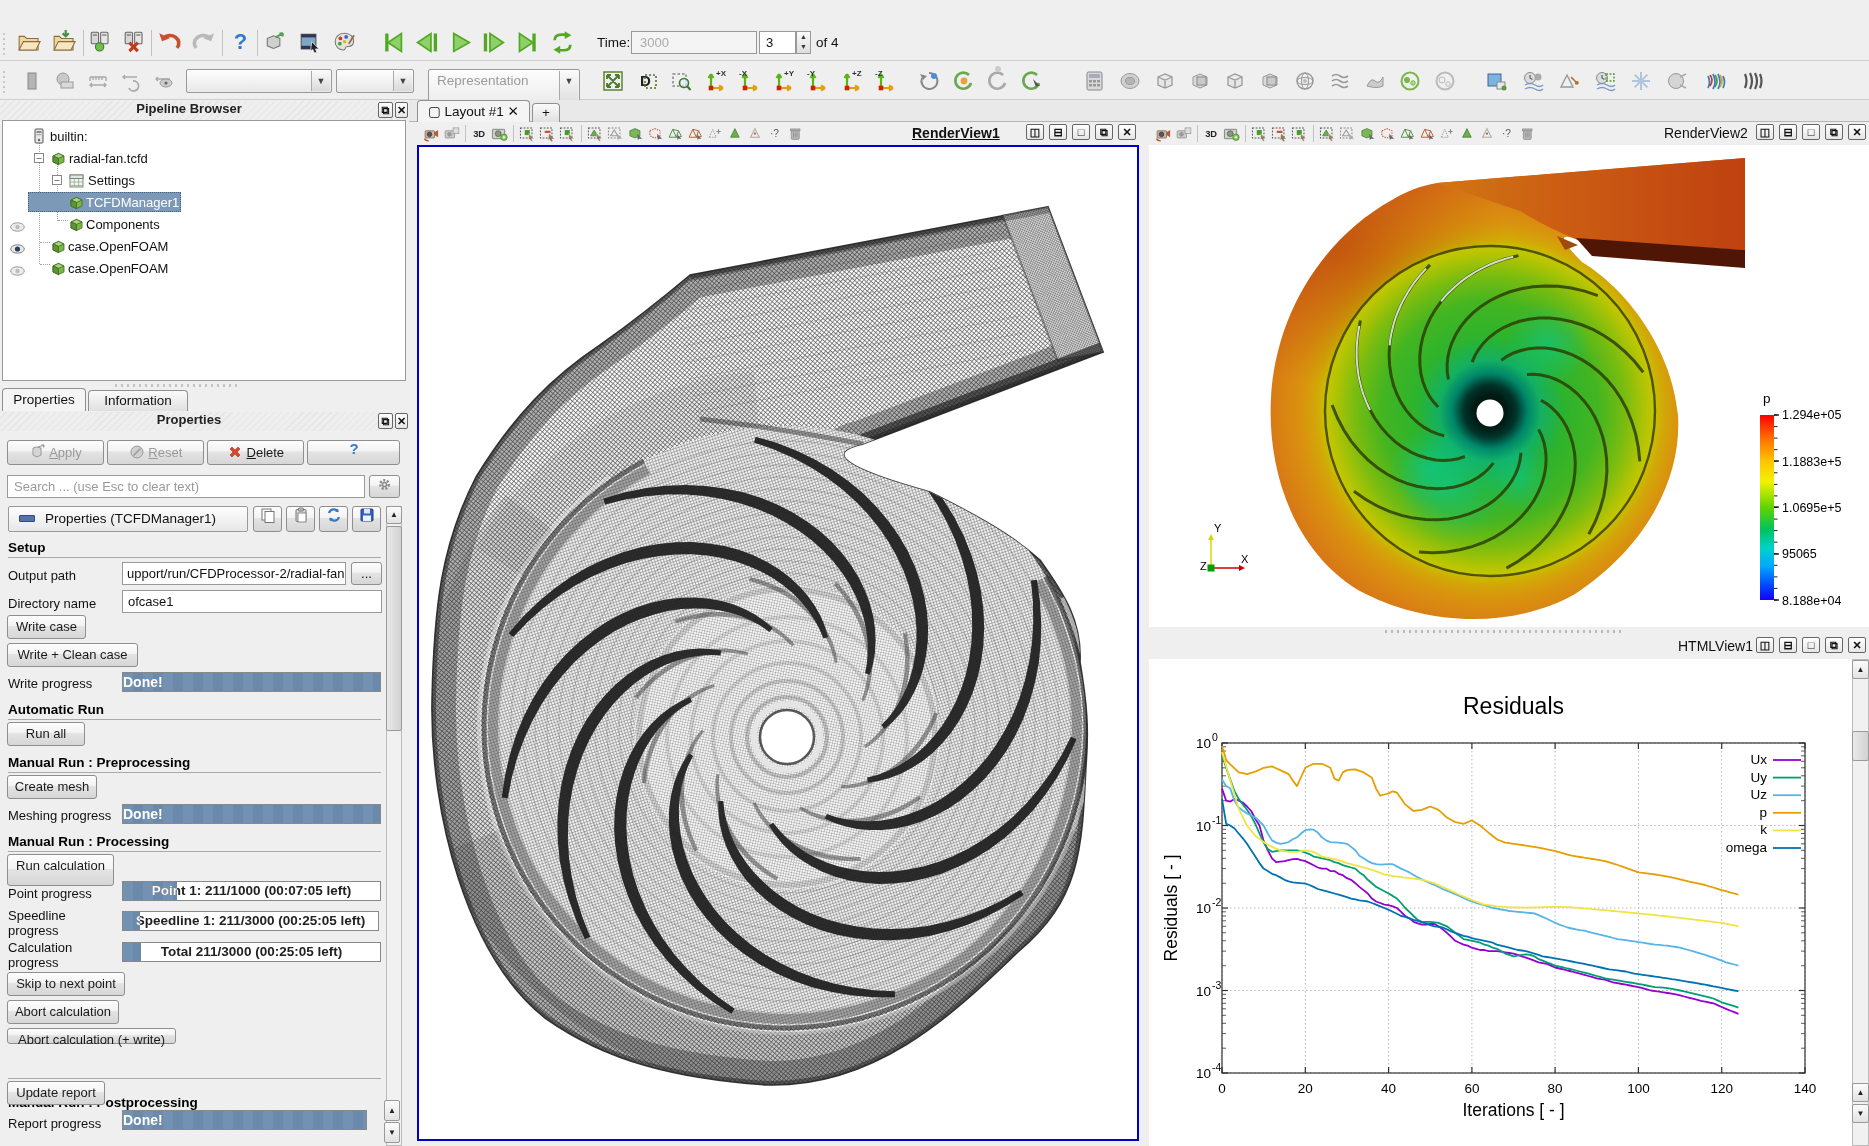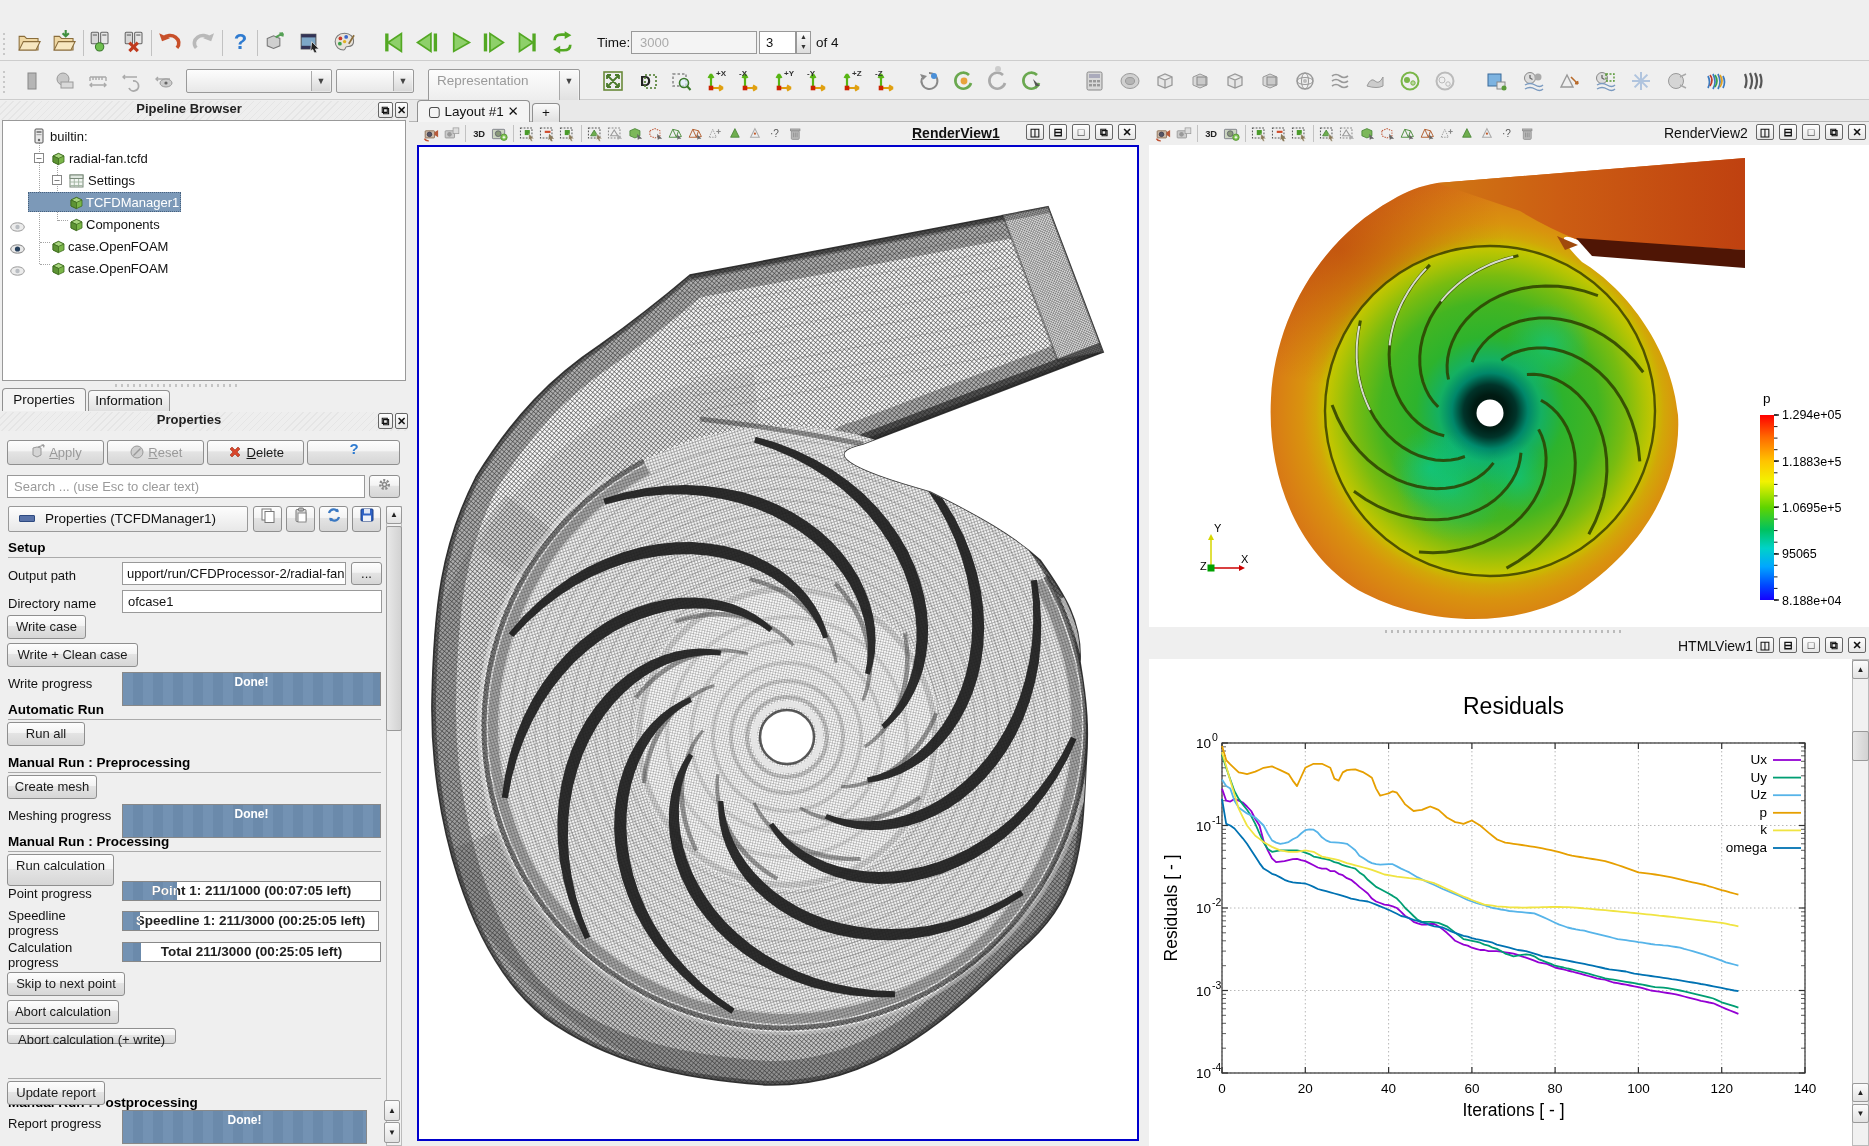--- a/index.html
+++ b/index.html
@@ -30,23 +30,23 @@
   .combo .arr { position:absolute; right:1px; top:1px; bottom:1px; width:19px;
     background:linear-gradient(#fafafa,#d9d9d9); border-left:1px solid #aaa;
     color:#444; font-size:9px; text-align:center; line-height:20px; }
   .input { position:absolute; background:#fff; border:1px solid #999; font-size:13px; }
   .titlebar { position:absolute; height:19px;
     background:repeating-linear-gradient(135deg,#eeeeee 0 4px,#e5e5e5 4px 5px);
     font-size:13px; font-weight:bold; text-align:center; color:#222; }
   .wbtn { position:absolute; width:18px; height:16px; border:1px solid #666;
     border-radius:2px; background:linear-gradient(#fefefe,#e6e6e6);
     font-size:11px; line-height:14px; text-align:center; color:#111; font-weight:bold; }
-  .progress { position:absolute; height:34px; border:1px solid #888;
+  .progress { position:absolute; height:20px; border:1px solid #888;
     background:repeating-linear-gradient(90deg,#7392b3 0 10px,#6b8aab 10px 20px);
-    color:#fff; font-weight:bold; font-size:12px; text-align:center; line-height:19px; }
+    color:#fff; font-weight:bold; font-size:14px; line-height:19px; }
   .heading { position:absolute; font-weight:bold; font-size:13.5px; color:#000; }
   .hrule { position:absolute; height:1px; background:#aaa; }
   .label { position:absolute; font-size:13px; color:#111; }
 
   
   #pipelinetitle { left:0; top:101px; width:408px; }
   #pipelinetree { left:2px; top:120px; width:404px; height:261px; background:#fff;
     border:1px solid #999; font-size:13px; }
   .trow { position:absolute; height:18px; line-height:18px; }
 
@@ -467,21 +467,21 @@
 <path d="M3 5 L8.5 2.4 L14 5 L14 11 L8.5 13.6 L3 11 Z" fill="#7ab648" stroke="#3d6b1e" stroke-width="0.8"></path>
 <path d="M3 5 L8.5 7.4 L14 5 L8.5 2.4 Z" fill="#a8d47f" stroke="#3d6b1e" stroke-width="0.8"></path>
 <path d="M8.5 7.4 L8.5 13.6 L3 11 L3 5 Z" fill="#5d9334" stroke="#3d6b1e" stroke-width="0.8"></path>
 </g>
           </svg></div>
         <span class="abs" style="left:65px;top:1px;color:#111;white-space:nowrap;">case.OpenFOAM</span>
       </div>
     </div>
 
   <div class="tab active" style="left:2px;top:388px;width:84px;height:23px;line-height:22px;">Properties</div>
-  <div class="tab" style="left:88px;top:390px;width:82px;height:21px;line-height:20px;">Information</div>
+  <div class="tab" style="left:88px;top:390px;width:100px;height:21px;line-height:20px;">Information</div>
 
   <div class="titlebar" style="left:0;top:412px;width:408px;padding-right:30px;">Properties</div>
   <div class="wbtn" style="left:378px;top:413px;width:15px;">⧉</div>
   <div class="wbtn" style="left:395px;top:413px;width:13px;">✕</div>
 
   <div id="propbody" class="abs" style="left:0;top:430px;width:408px;height:716px;overflow:hidden;font-size:13px;">
       <div class="btn dis" style="left:7px;top:10px;width:97px;height:25px;line-height:23px;"><svg width="17" height="16" viewBox="0 0 17 16">
           <path d="M4 4 L8 3 L12 4 L12 11 L8 13 L4 11 Z" fill="#d5d5d5" stroke="#999"></path>
           <path d="M9 3 L15 1 M15 1 L12.5 1.2 M15 1 L14.6 3.4" stroke="#9a9a9a" stroke-width="1.3" fill="none"></path>
         </svg><span style="vertical-align:3px;"> <u>A</u>pply</span></div>

